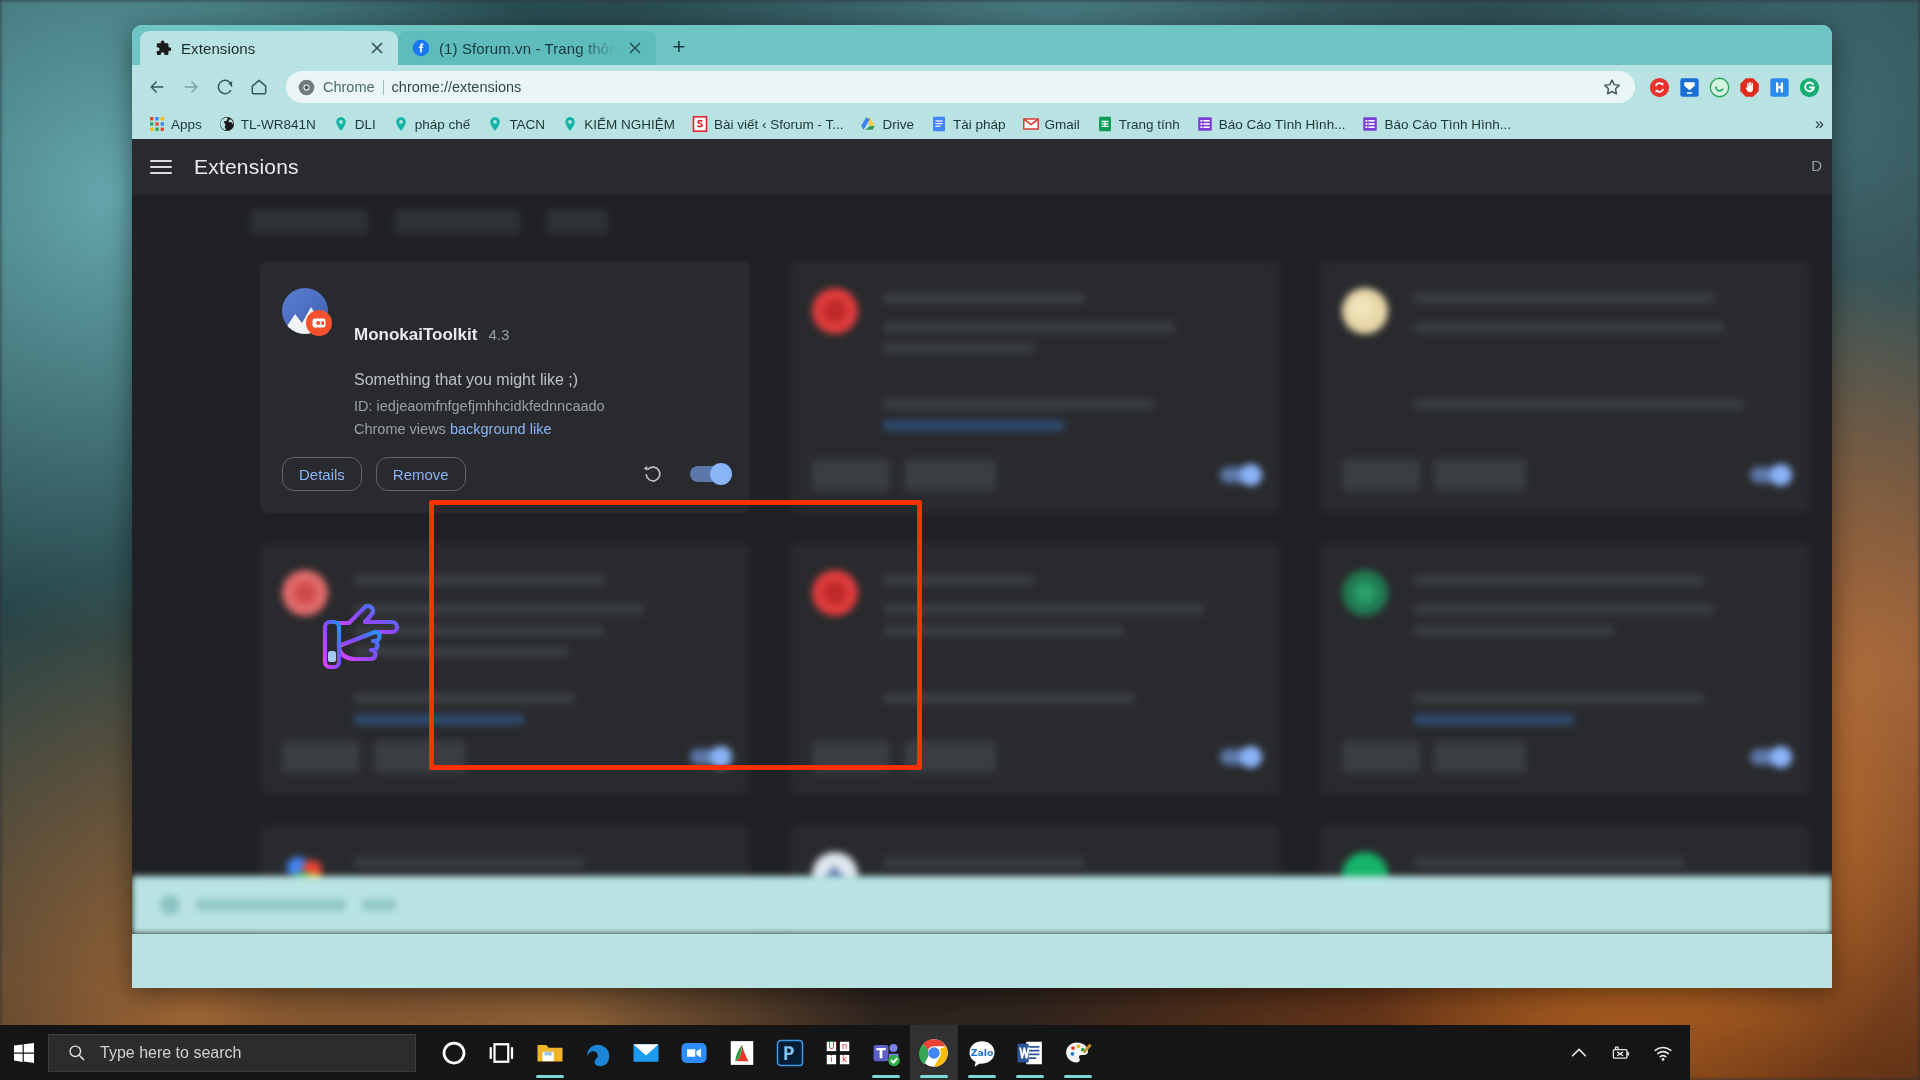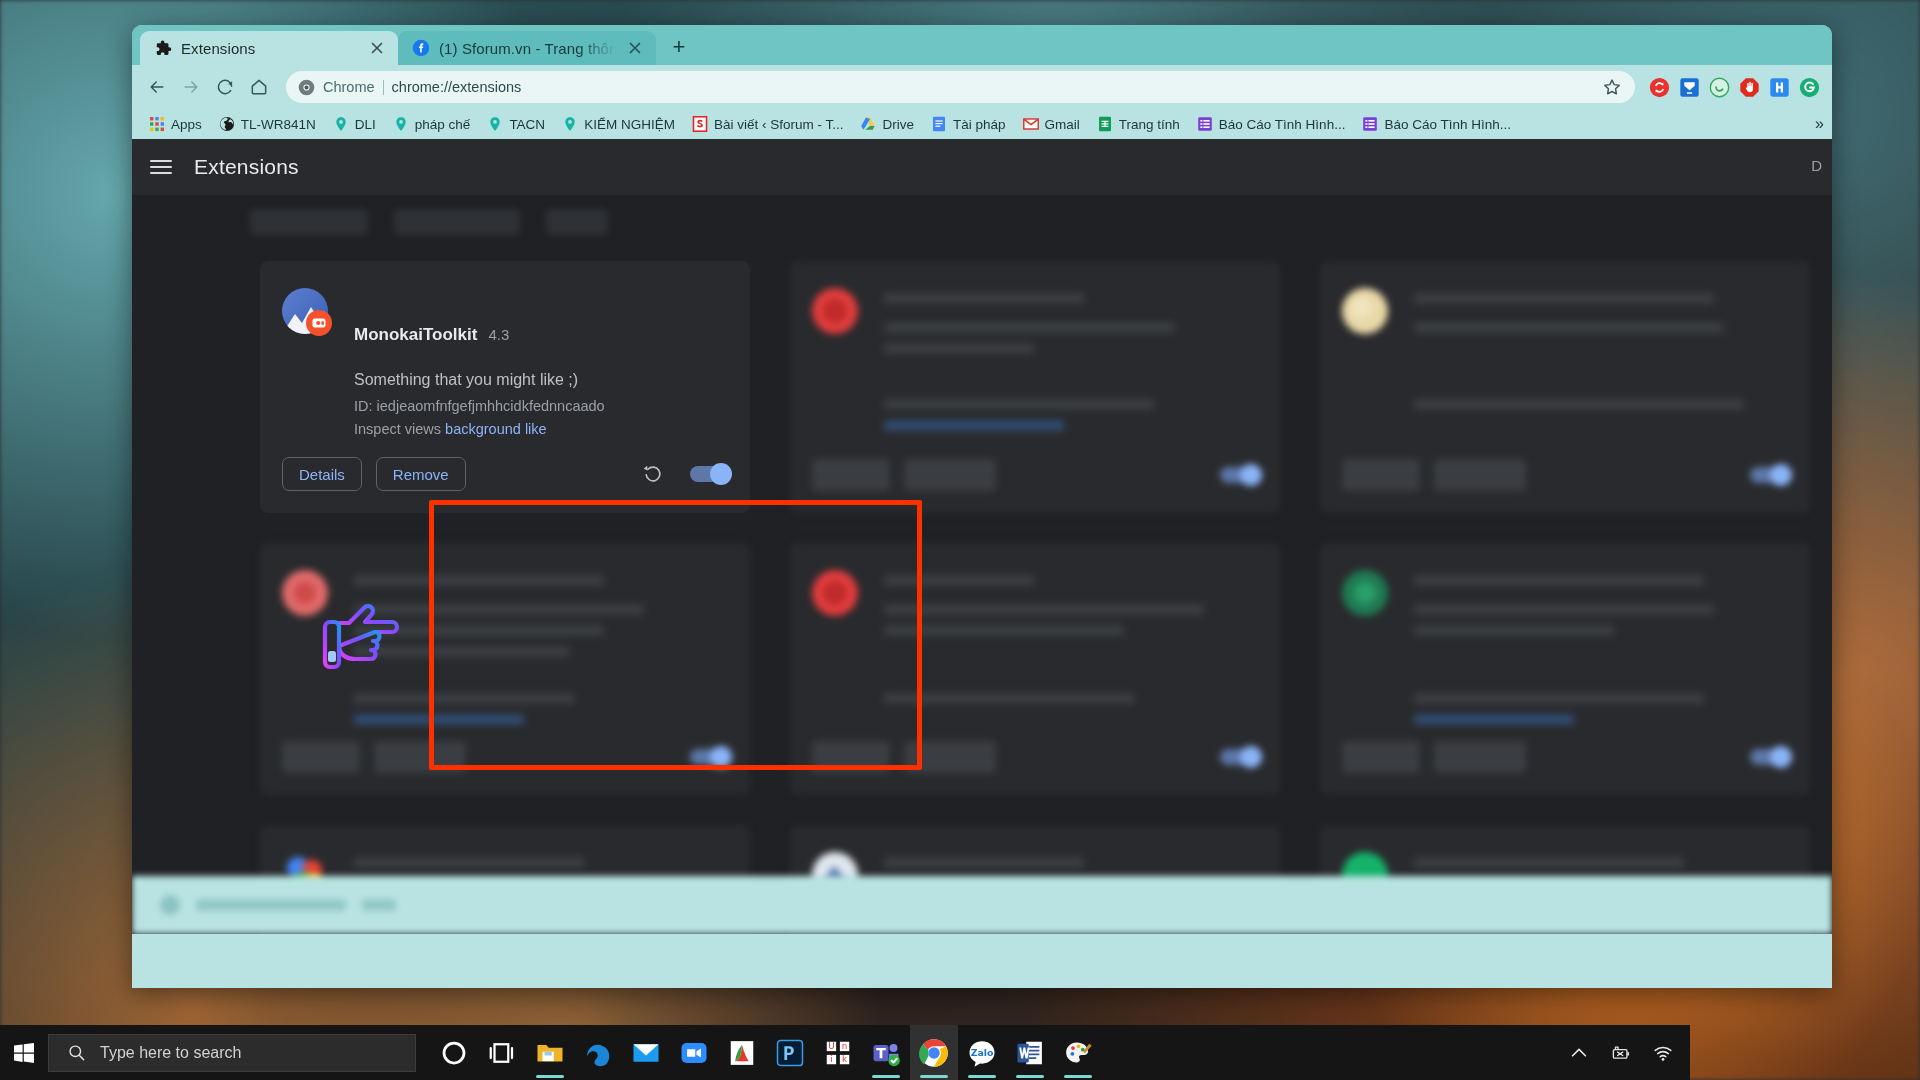--- a/index.html
+++ b/index.html
@@ -152,21 +152,21 @@
   .card-ver { color: #9aa0a6; font-size: 15px; font-weight: normal; margin-top: 38px; }
   .card-desc { color: #bdc1c6; font-size: 16px; margin-top: 24px; line-height: 1.35; }
   .card-meta { position: absolute; left: 94px; top: 134px; color: #9aa0a6; font-size: 14.5px; line-height: 1.6; }
   .card-meta a { color: #8ab4f8; text-decoration: none; }
   .card-foot {
     position: absolute; left: 22px; right: 22px; bottom: 22px;
     display: flex; align-items: center; gap: 14px;
   }
   .btn {
     min-width: 78px; height: 34px; padding: 0 16px;
-    border: 1px solid #5f6368; border-radius: 7px;
+    border: 1px solid #5f6368; border-radius: 12px;
     background: transparent; color: #8ab4f8;
     font-size: 15px; font-family: inherit;
     display: flex; align-items: center; justify-content: center;
   }
   .foot-right { margin-left: auto; display: flex; align-items: center; gap: 26px; }
   .reload-ico { width: 22px; height: 22px; color: #bdc1c6; }
   .toggle {
     width: 38px; height: 16px; border-radius: 8px;
     background: #5c77a8; position: relative;
   }
@@ -489,21 +489,21 @@
               <div class="card-name">
                 <span>MonokaiToolkit</span>
                 <span class="card-ver">4.3</span>
               </div>
               <div class="card-desc">Something that you might like ;)</div>
             </div>
           </div>
           <div class="card-meta">
             <div>ID: iedjeaomfnfgefjmhhcidkfednncaado</div>
             <div>
-              <span>Inspect views</span>
+              <span>Chrome views</span>
               <a href="#">background like</a>
             </div>
           </div>
           <div class="card-foot">
             <button class="btn">Details</button>
             <button class="btn">Remove</button>
             <div class="foot-right">
               <svg class="reload-ico" viewBox="0 0 24 24">
                 <path fill="none" stroke="#bdc1c6" stroke-width="1.8" stroke-linecap="round" d="M4.6 13a7.5 7.5 0 1 0 2-6.2"></path>
                 <path fill="#bdc1c6" d="M5.6 3.1l.6 5-4.4-1.9z"></path>

